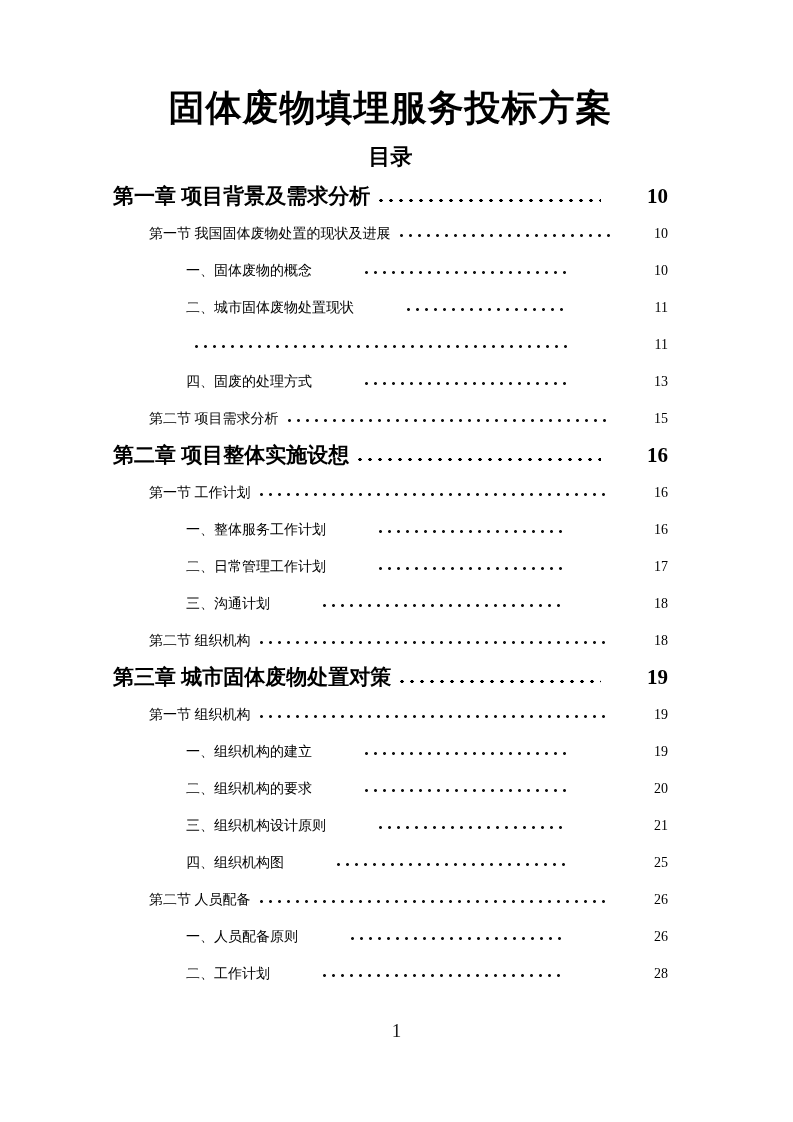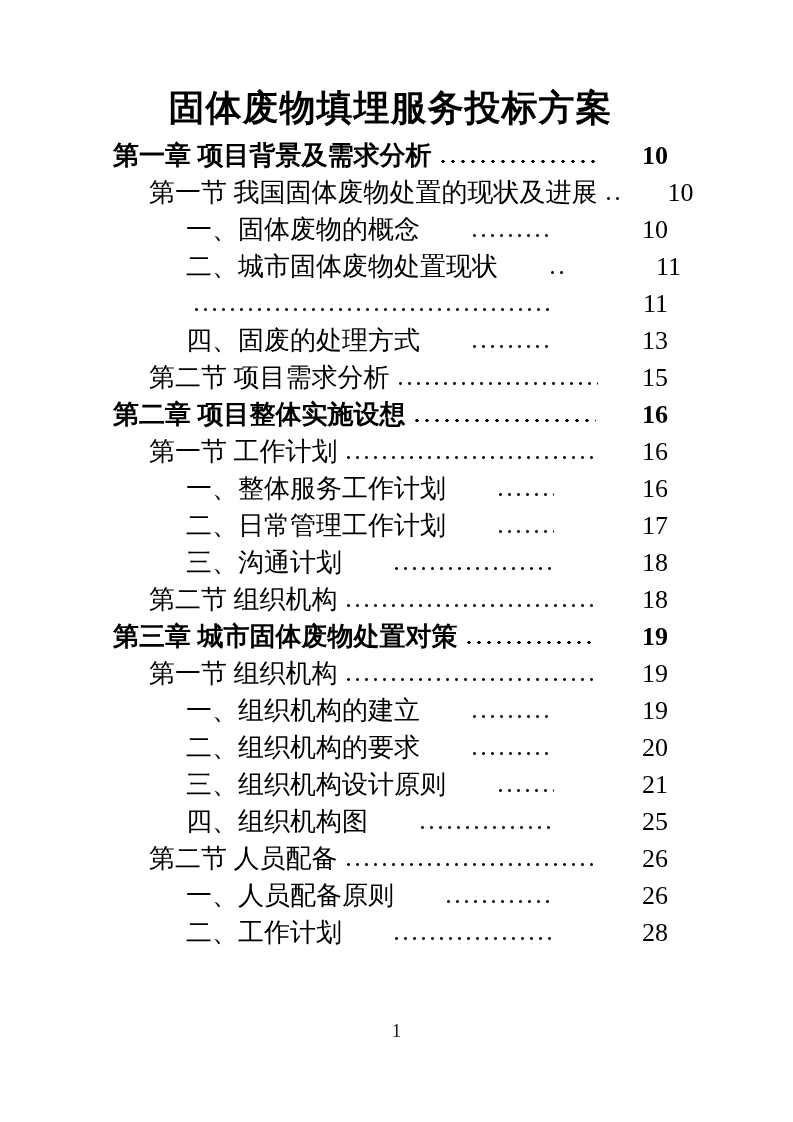--- a/index.html
+++ b/index.html
@@ -34,39 +34,39 @@
     font-weight: 700;
     text-align: center;
   }
   .toc-list {
     margin-top: 7px;
   }
   .toc-row {
     display: flex;
     align-items: baseline;
     line-height: 37px;
-    font-size: 26px;
+    font-size: 14px;
     white-space: nowrap;
     cursor: default;
   }
   .toc-label { flex: 0 0 auto; }
   .toc-page  { flex: 0 0 auto; margin-left: 40px; }
   .toc-dots {
     flex: 1 1 auto;
     height: 5px;
     margin: 0 4px 0 6px;
     background-image: radial-gradient(circle, #111111 1.25px, transparent 1.6px);
     background-size: 9px 5px;
     background-repeat: repeat-x;
     background-position: left bottom;
     min-width: 20px;
   }
   .level-chapter {
     font-weight: 700;
-    font-size: 26px;
+    font-size: 21px;
     padding-left: 0;
   }
   .level-chapter .toc-dots {
     background-image: radial-gradient(circle, #000000 1.5px, transparent 1.85px);
     background-size: 10px 5px;
     margin-right: 6px;
   }
   .level-section { padding-left: 36px; }
   .level-item    { padding-left: 73px; gap: 44px; }
   .page-footer {
@@ -78,20 +78,21 @@
     font-size: 19px;
     color: #1a1a1a;
   }
 </style>
 </head>
 <body>
 
 <div class="page">
   <h1 class="doc-title">固体废物填埋服务投标方案</h1>
 
+  <h2 class="toc-heading">目录</h2>
 
   <nav class="toc-list" id="toc-list">
       <div class="toc-row level-chapter">
         <span class="toc-label">第一章 项目背景及需求分析</span>
         <span class="toc-dots"></span>
         <span class="toc-page">10</span>
       </div>
       <div class="toc-row level-section">
         <span class="toc-label">第一节 我国固体废物处置的现状及进展</span>
         <span class="toc-dots"></span>

